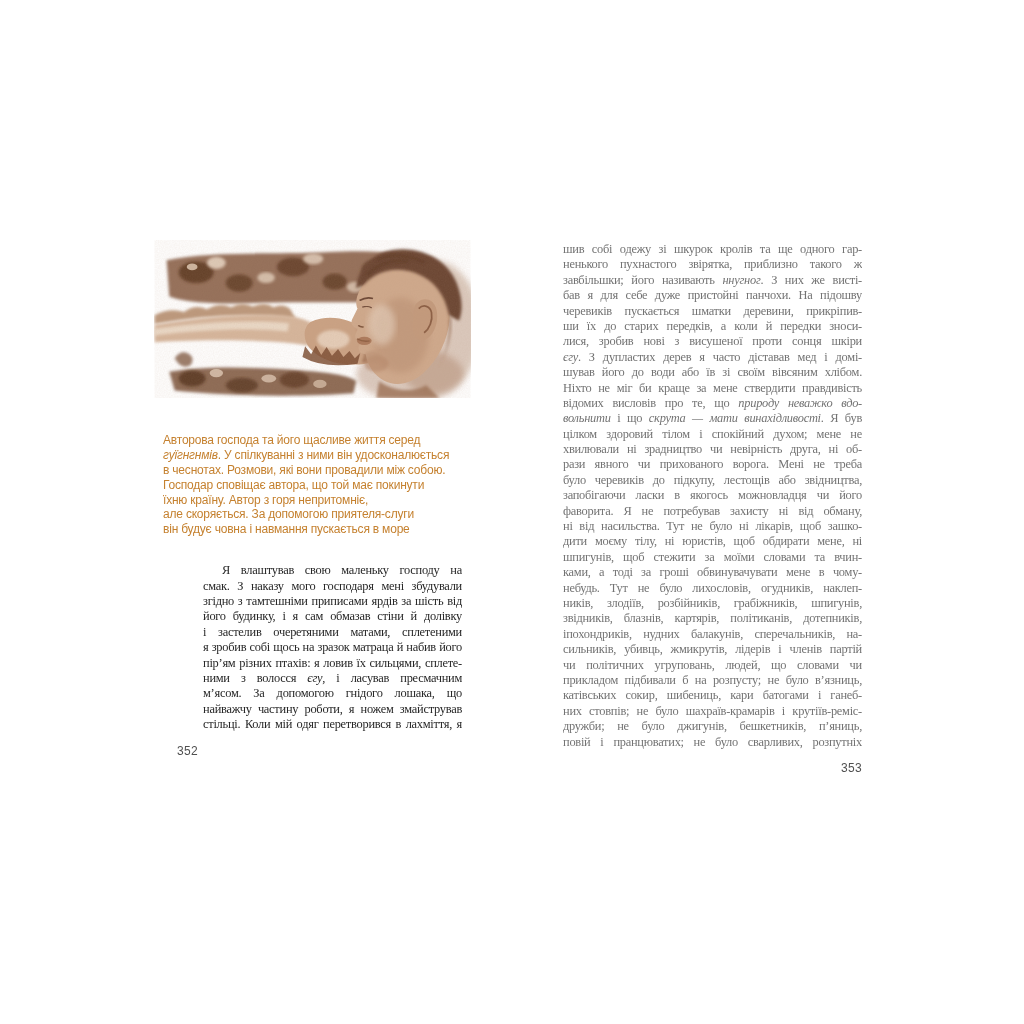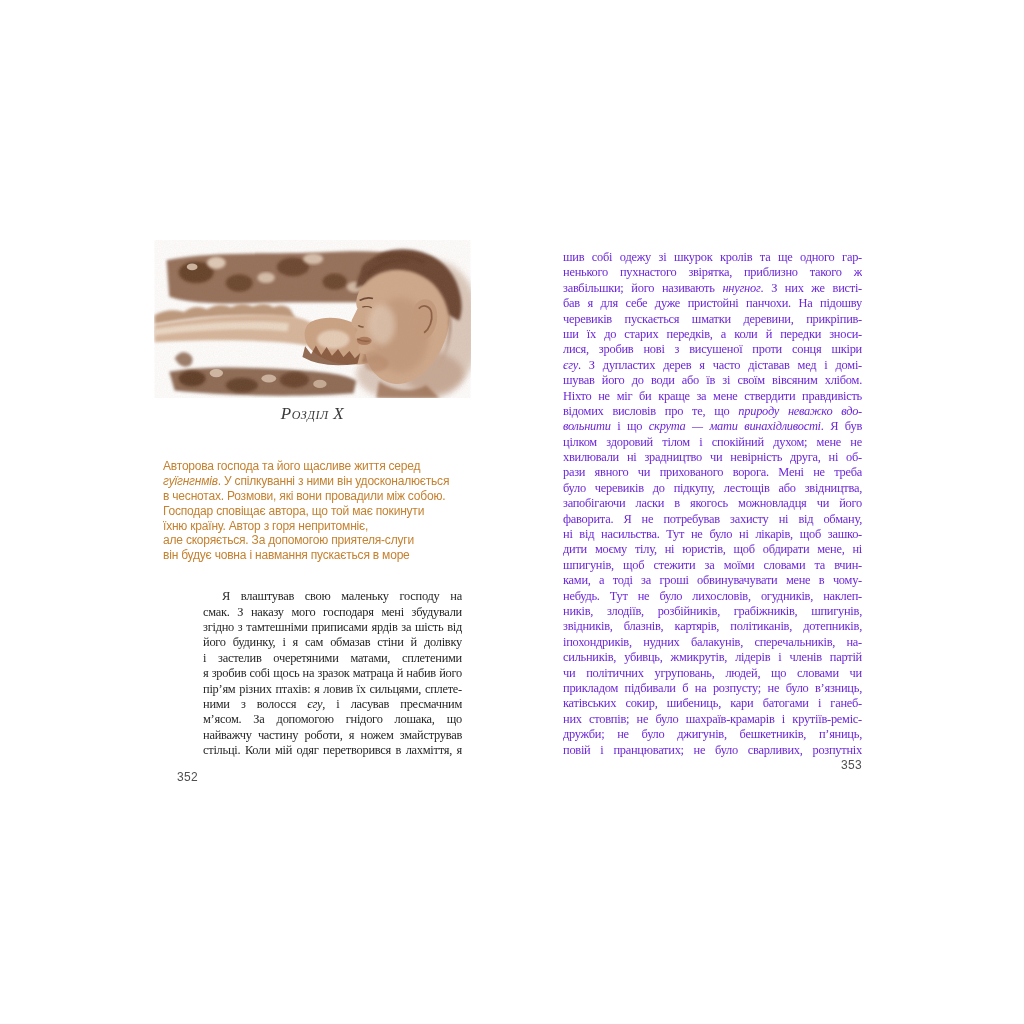--- a/index.html
+++ b/index.html
@@ -37,21 +37,21 @@
   }
   .bodytext .tline-indent{text-indent:19px;}
   .tline i{font-style:italic;}
   .tline span{font-style:normal;}
 
   .page-num{
     font-family:"Liberation Sans","DejaVu Sans",sans-serif;
     font-size:12px;color:#4f4f4f;letter-spacing:.3px;
   }
   .page-left .page-num{margin-top:11px;text-align:left;}
-  .page-right .page-num{margin-top:0;text-align:right;}
+  .page-right .page-num{margin-top:11px;text-align:right;}
 </style>
 </head>
 <body>
 
 <div class="spread">
 
   <div class="page page-left">
 
     <div class="illustration">
       <svg viewBox="0 0 470 235" xmlns="http://www.w3.org/2000/svg">
@@ -125,21 +125,20 @@
         <ellipse cx="312" cy="150" rx="11" ry="6" fill="#a06a4c" opacity="0.75" filter="url(#soft0)"></ellipse>
         <path d="M301,147 q10,5 19,3" stroke="#8a5a3e" stroke-width="2" fill="none" opacity="0.85" filter="url(#soft0)"></path>
         <ellipse cx="324" cy="174" rx="13" ry="9" fill="#b98f72" opacity="0.6" filter="url(#soft1)"></ellipse>
 
         <path d="M334,210 C354,224 382,228 404,216 L424,235 L330,235 Z" fill="#9a6e52" opacity="0.8" filter="url(#soft1)"></path>
 
         <rect x="0" y="0" width="470" height="235" filter="url(#grain)" opacity="0.22"></rect>
       </svg>
     </div>
 
-    <div class="chapter-title" style="color: rgb(58, 58, 58);">Розділ X</div>
 
     <div class="summary" style="color: rgb(197, 129, 47);">
         <div class="tline"><span>Авторова господа та його щасливе життя серед</span></div>
         <div class="tline"><i>гуїгнгнмів</i><span>. У спілкуванні з ними він удосконалюється</span></div>
         <div class="tline"><span>в чеснотах. Розмови, які вони провадили між собою.</span></div>
         <div class="tline"><span>Господар сповіщає автора, що той має покинути</span></div>
         <div class="tline"><span>їхню країну. Автор з горя непритомніє,</span></div>
         <div class="tline"><span>але скоряється. За допомогою приятеля-слуги</span></div>
         <div class="tline"><span>він будує човна і навмання пускається в море</span></div>
       </div>
@@ -155,21 +154,21 @@
         <div class="tline"><span>ними з волосся </span><i>єгу</i><span>, і ласував пресмачним пташиним</span></div>
         <div class="tline"><span>м’ясом. За допомогою гнідого лошака, що виконував</span></div>
         <div class="tline"><span>найважчу частину роботи, я ножем змайстрував два</span></div>
         <div class="tline"><span>стільці. Коли мій одяг перетворився в лахміття, я по-</span></div>
       </div>
 
     <div class="page-num" style="color: rgb(79, 79, 79); margin-left: 14px;">352</div>
   </div>
 
   <div class="page page-right">
-    <div class="bodytext" style="margin-top: 8px; color: #6d28d9;">
+    <div class="bodytext" style="margin-top: 0px; color: #737373;">
         <div class="tline"><span>шив собі одежу зі шкурок кролів та ще одного гар-</span></div>
         <div class="tline"><span>ненького пухнастого звірятка, приблизно такого ж</span></div>
         <div class="tline"><span>завбільшки; його називають </span><i>ннугног</i><span>. З них же висті-</span></div>
         <div class="tline"><span>бав я для себе дуже пристойні панчохи. На підошву</span></div>
         <div class="tline"><span>черевиків пускається шматки деревини, прикріпив-</span></div>
         <div class="tline"><span>ши їх до старих передків, а коли й передки зноси-</span></div>
         <div class="tline"><span>лися, зробив нові з висушеної проти сонця шкіри</span></div>
         <div class="tline"><i>єгу</i><span>. З дупластих дерев я часто діставав мед і домі-</span></div>
         <div class="tline"><span>шував його до води або їв зі своїм вівсяним хлібом.</span></div>
         <div class="tline"><span>Ніхто не міг би краще за мене ствердити правдивість</span></div>

